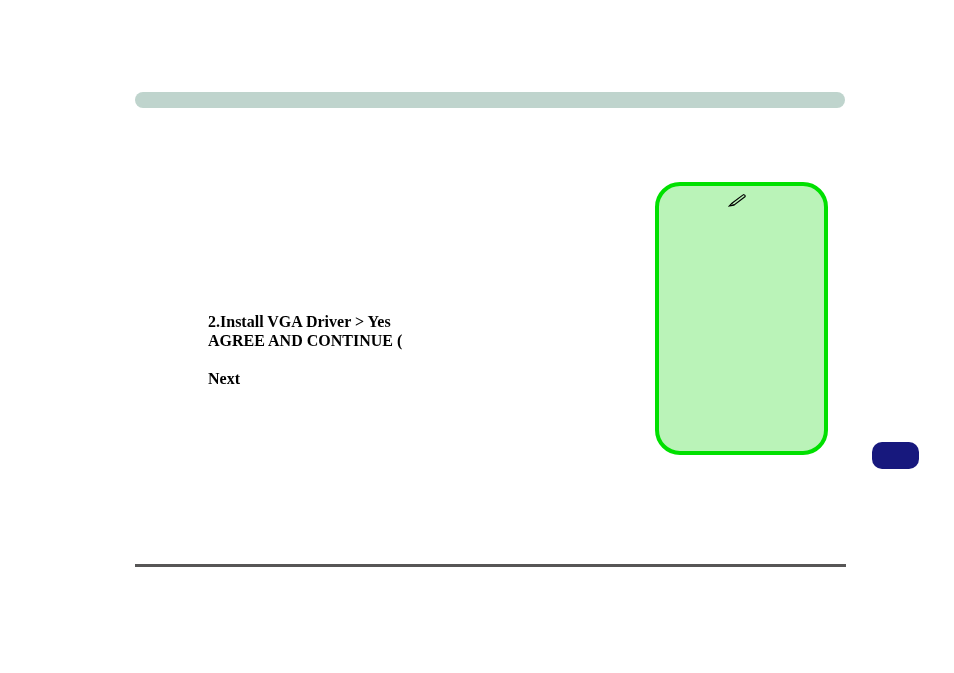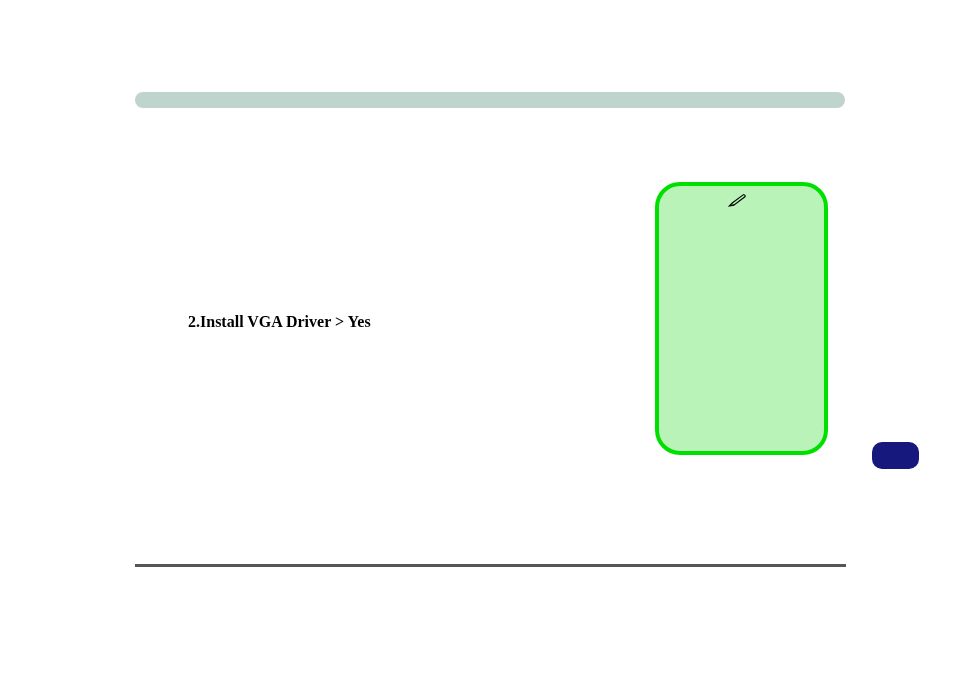--- a/index.html
+++ b/index.html
@@ -14,21 +14,21 @@
       position: absolute;
       left: 135px;
       top: 92px;
       width: 710px;
       height: 16px;
       background: #bfd4cd;
       border-radius: 8px;
     }
     .content-text {
       position: absolute;
-      left: 188px;
+      left: 208px;
       top: 312px;
       font-size: 16px;
       font-weight: bold;
       color: #000000;
       line-height: 1.2;
     }
     .content-text .line { display: block; white-space: pre; }
     .content-text .gap { height: 19px; }
     .content-text .indent { padding-left: 30px; }
     .green-box {
@@ -67,21 +67,23 @@
       background: #575656;
     }
   </style>
 </head>
 <body>
 
 <div class="top-bar"></div>
 
 <div class="content-text">
   <span class="line">2.Install VGA Driver &gt; Yes</span>
+  <span class="line">AGREE AND CONTINUE (</span>
   <div class="gap"></div>
+  <span class="line">Next</span>
   <div class="gap"></div>
 </div>
 
 <div class="green-box"></div>
 
 <svg class="pen-icon" viewBox="0 0 20 14">
   <path d="M1 13 L4 10 L16 1 C17 0 19 2 18 3 L6 12 L1 13 Z" fill="none" stroke="#000" stroke-width="1.2"></path>
   <path d="M4 10 L6 12" fill="none" stroke="#000" stroke-width="1"></path>
 </svg>
 

